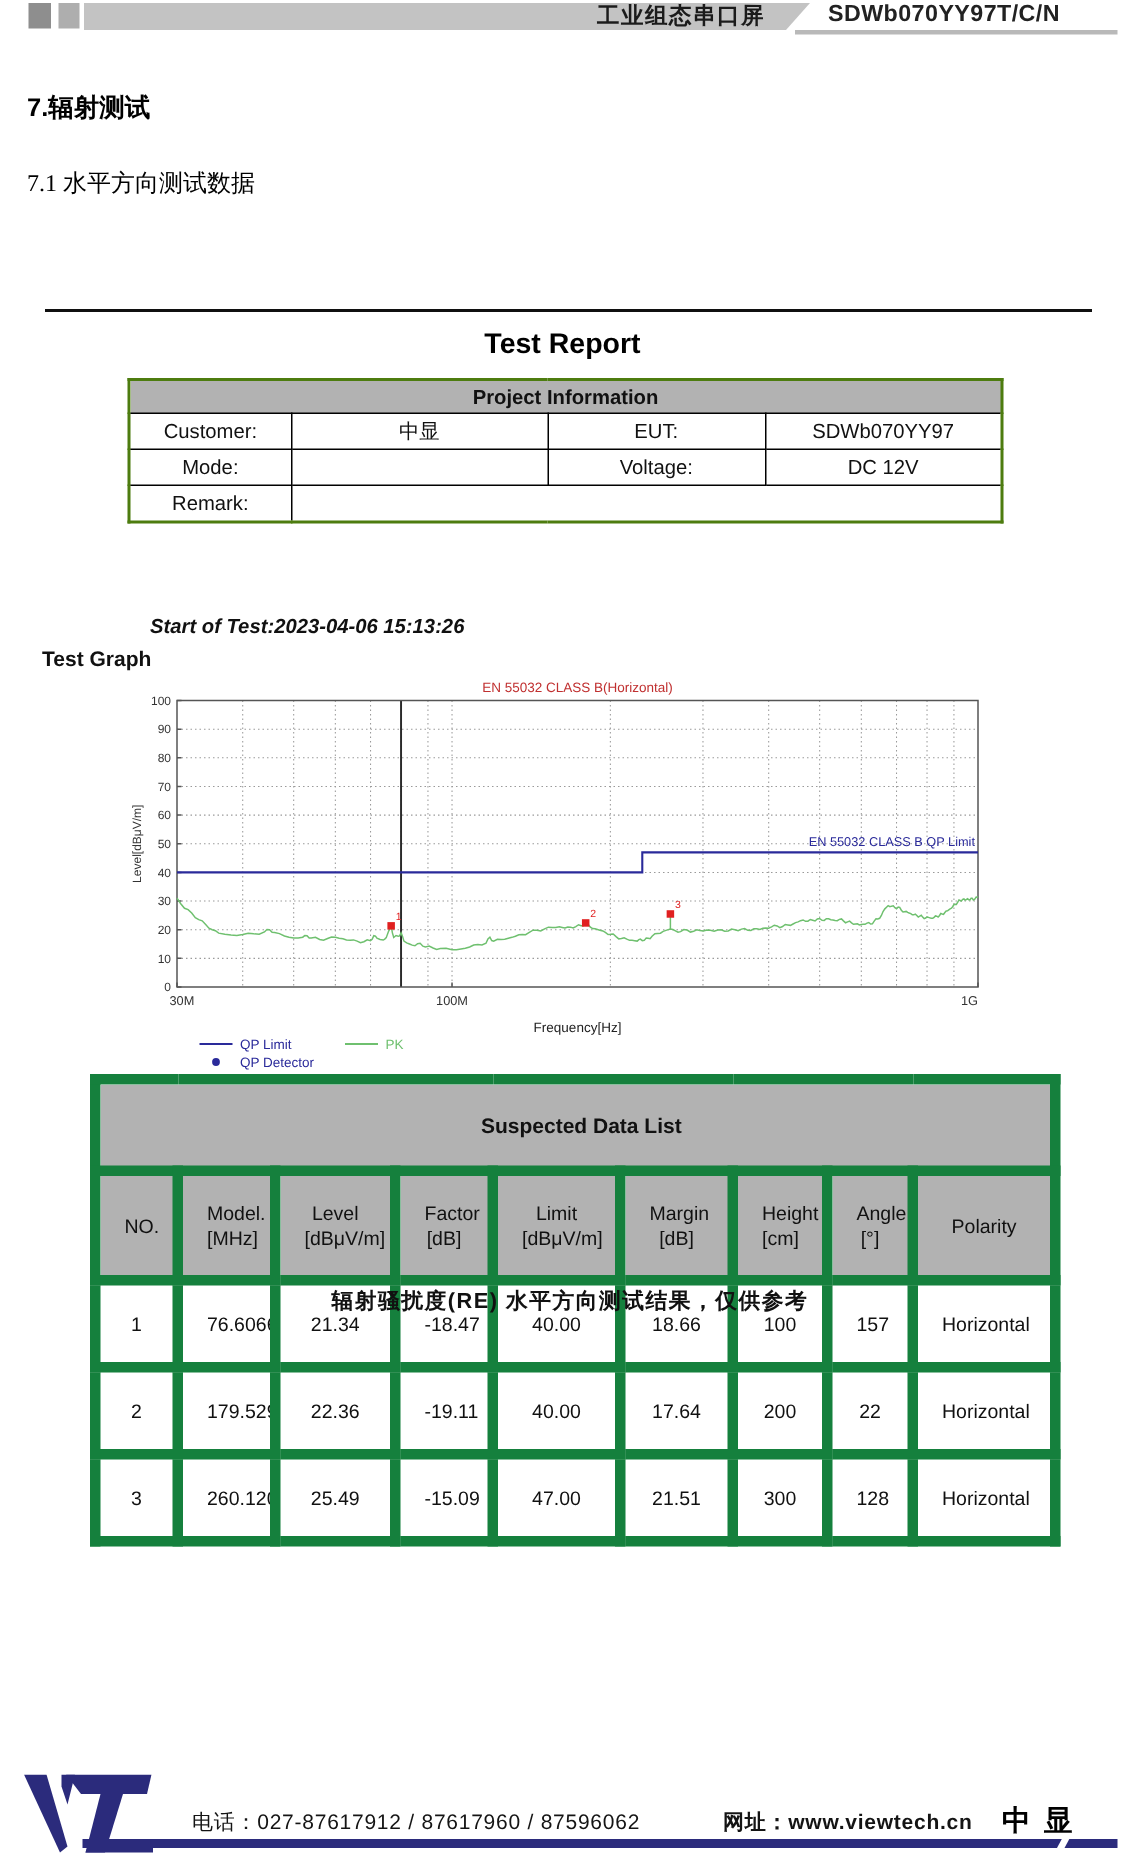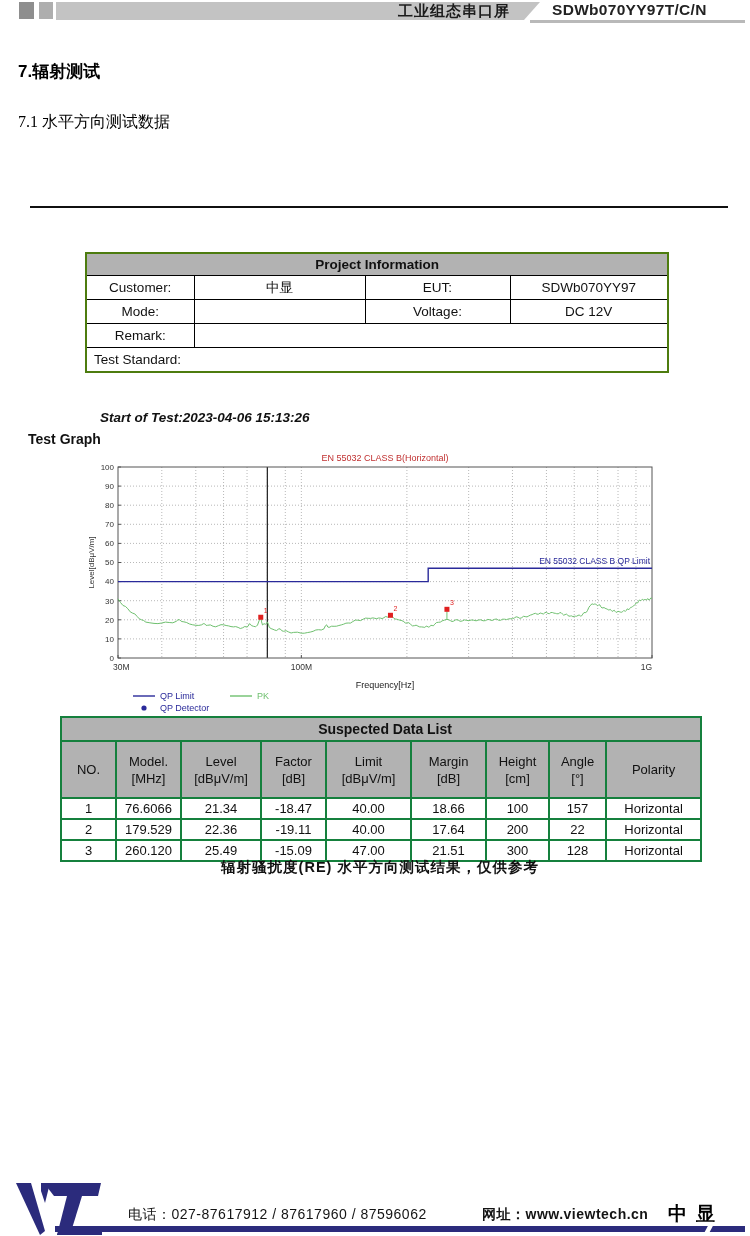--- a/index.html
+++ b/index.html
@@ -48,21 +48,21 @@
 
   .start-test{position:absolute;left:100px;top:410px;font-size:13.5px;font-weight:bold;font-style:italic;}
   .graph-label{position:absolute;left:28px;top:431px;font-size:14px;font-weight:bold;}
 
   
   .chart-wrap{position:absolute;left:85px;top:448px;width:620px;height:266px;background:#fff;}
 
   
   .sd-table{position:absolute;left:60px;top:716px;width:640px;border:2px solid #000;
             font-size:13px;table-layout:fixed;}
-  .sd-table td,.sd-table th{border:2px solid #15803d;text-align:center;padding:0;overflow:hidden;}
+  .sd-table td,.sd-table th{border:7px solid #15803d;text-align:center;padding:16px;overflow:hidden;}
   .sd-title{background:#b2b2b2;font-weight:bold;font-size:14px;text-align:left;height:22px;}
   .sd-title div{padding-left:8px;}
   .sd-head{background:#b2b2b2;font-weight:normal;height:57px;font-size:13px;line-height:17px;}
   .sd-row td{height:19px;background:#fff;}
 
   .caption{position:absolute;left:20px;top:858px;width:720px;text-align:center;
            font-size:14.5px;font-weight:bold;letter-spacing:1px;}
 
   
   .vt-logo{position:absolute;left:14px;top:1183px;}
@@ -83,20 +83,21 @@
     <span>工业组态串口屏</span>
   </div>
   <div class="hdr-model">SDWb070YY97T/C/N</div>
   <div class="hdr-underline"></div>
 
   <div class="sec-title">7.辐射测试</div>
   <div class="sub-title">7.1 水平方向测试数据</div>
 
   <div class="logo-rule"></div>
 
+  <div class="report-title">Test Report</div>
 
   <table class="pi-table">
     <colgroup>
         <col style="width:108px">
         <col style="width:171px">
         <col style="width:145px">
         <col style="width:158px">
       </colgroup>
     <tbody>
         <tr>
@@ -110,23 +111,20 @@
     </tr>
     <tr>
       <td>Mode:</td>
       <td></td>
       <td>Voltage:</td>
       <td>DC 12V</td>
     </tr>
     <tr>
       <td>Remark:</td>
       <td colspan="3"></td>
-    </tr>
-    <tr>
-      <td class="left" colspan="4">Test Standard:</td>
     </tr>
   </tbody>
     </table>
 
   <div class="start-test">Start of Test:2023-04-06 15:13:26</div>
   <div class="graph-label">Test Graph</div>
 
   <div class="chart-wrap">
     <svg id="chart-svg" width="620" height="266" viewBox="0 0 620 266">
         <line x1="33" y1="190.9" x2="567" y2="190.9" stroke="#9a9a9a" stroke-width="0.7" stroke-dasharray="1,2"></line>

